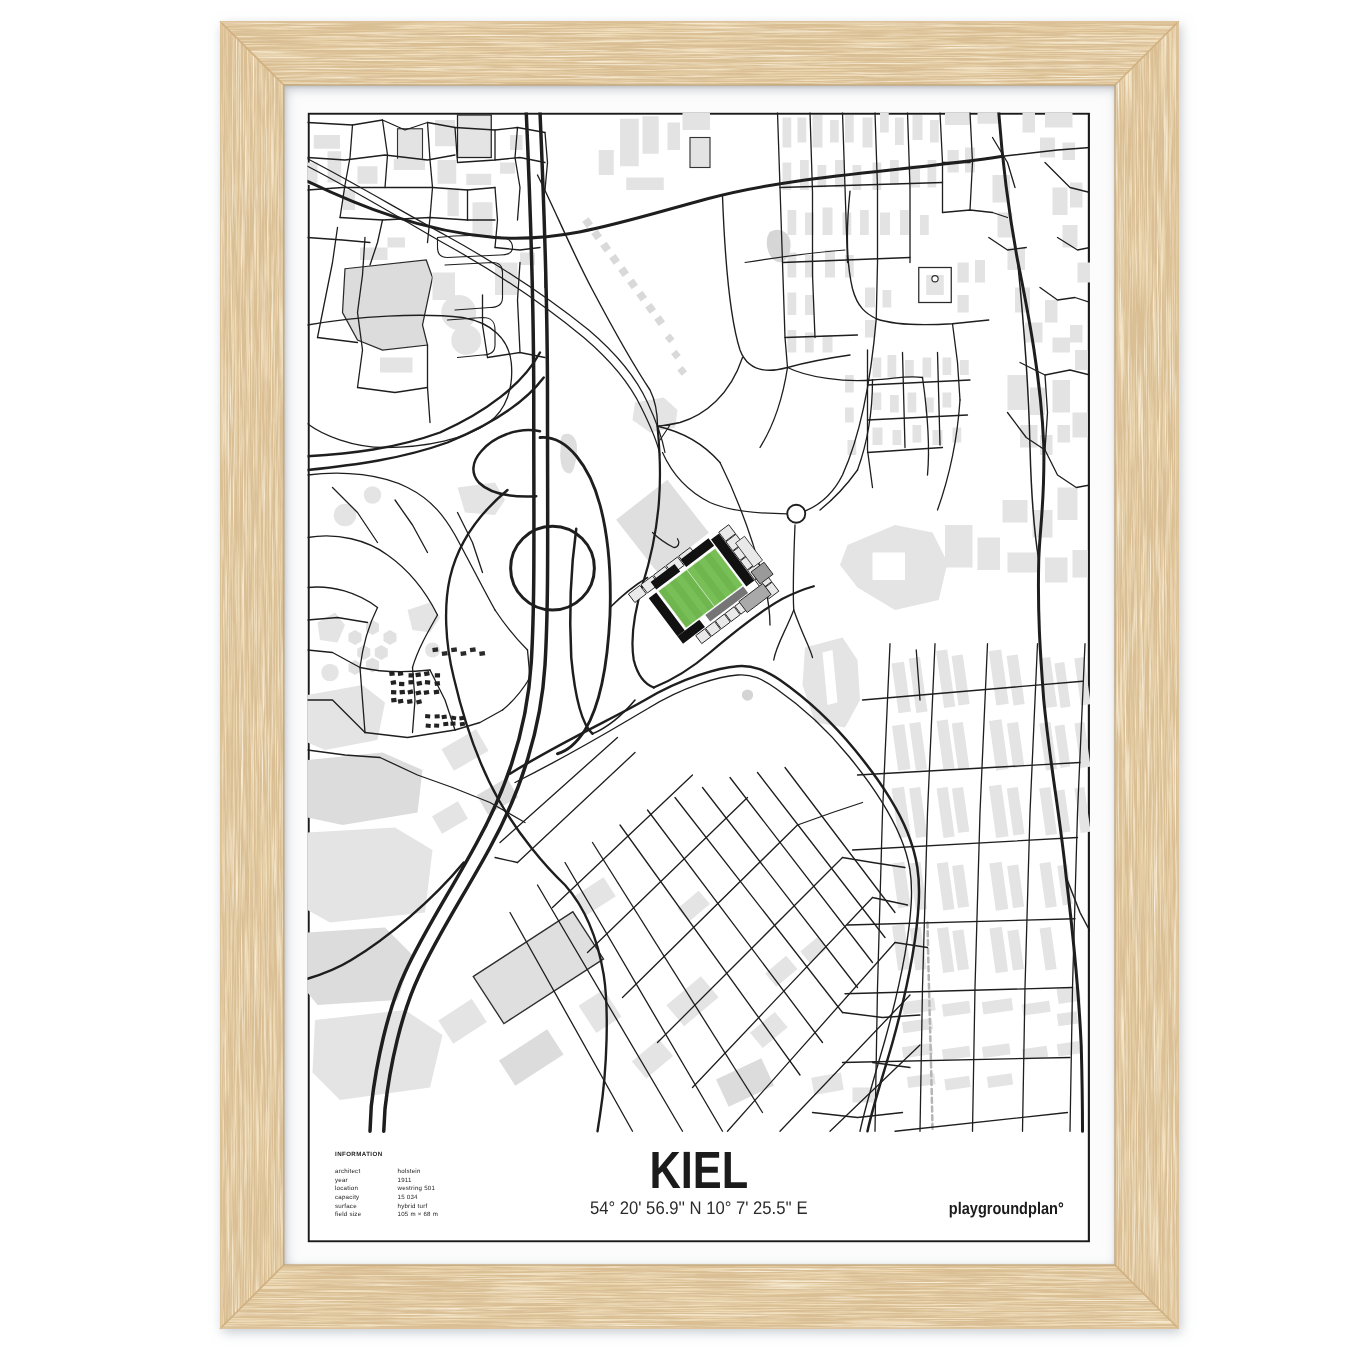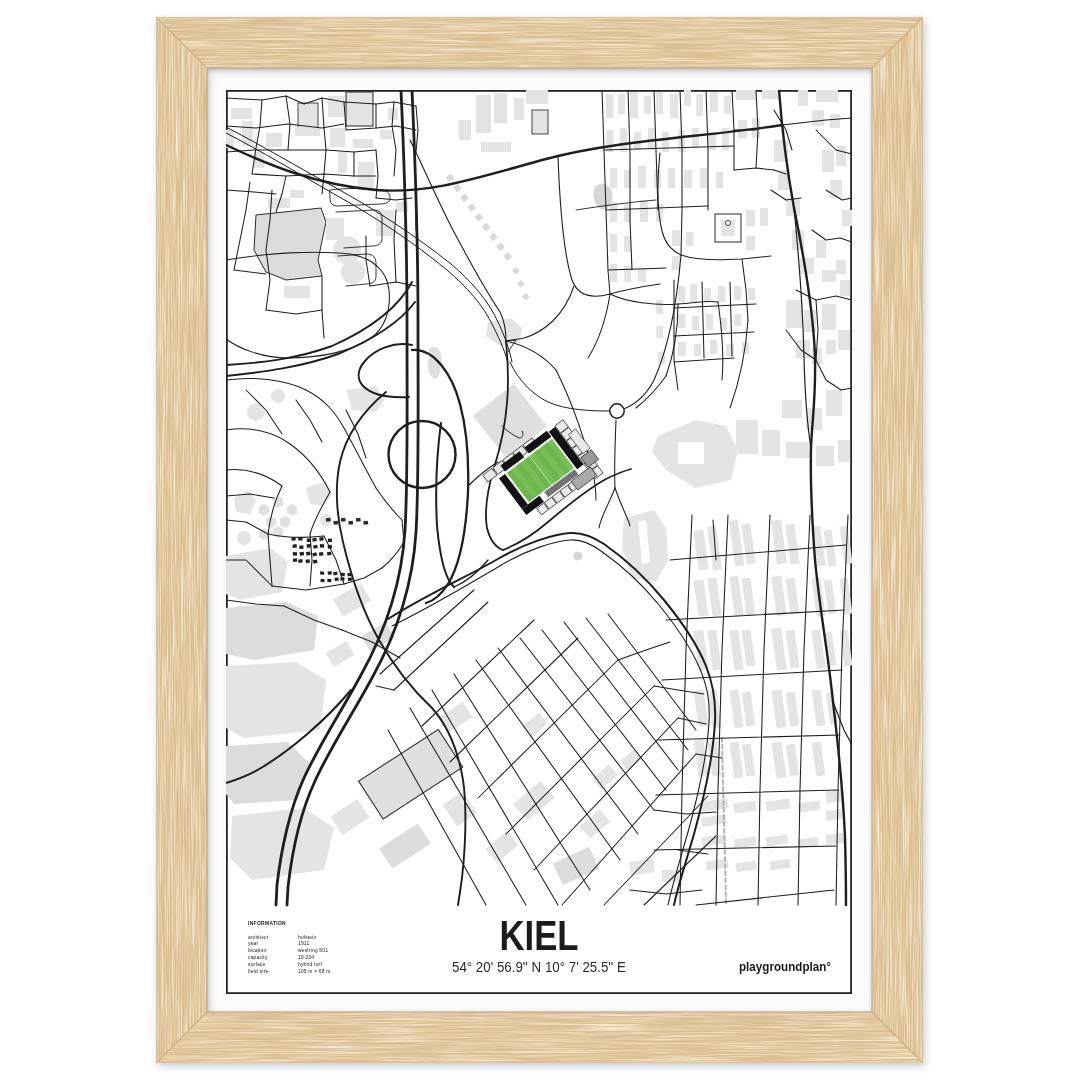--- a/index.html
+++ b/index.html
@@ -1,17 +1,17 @@
 <!DOCTYPE html>
 <html><head>
 <meta charset="utf-8">
 <style>
   html,body{margin:0;padding:0;background:#ffffff;}
   #scene{position:relative;width:940px;height:1080px;background:#ffffff;overflow:hidden;
-         font-family:"Liberation Sans",sans-serif;}
+         font-family:"Liberation Sans",sans-serif;margin-left:20px;}
   #framewrap{position:absolute;left:136px;top:-3px;width:807px;height:1086px;}
   #matte{position:absolute;left:207px;top:68px;width:665px;height:944px;background:#fcfcfc;
          box-shadow:inset 1px 2px 3px rgba(130,120,105,0.28), inset -1px -1px 2px rgba(130,120,105,0.12);}
   #print{position:absolute;left:226px;top:90px;width:626px;height:904px;background:#ffffff;}
   #print svg{display:block;}
 </style>
 </head>
 <body>
 <div id="scene">
   <div id="matte"></div>

